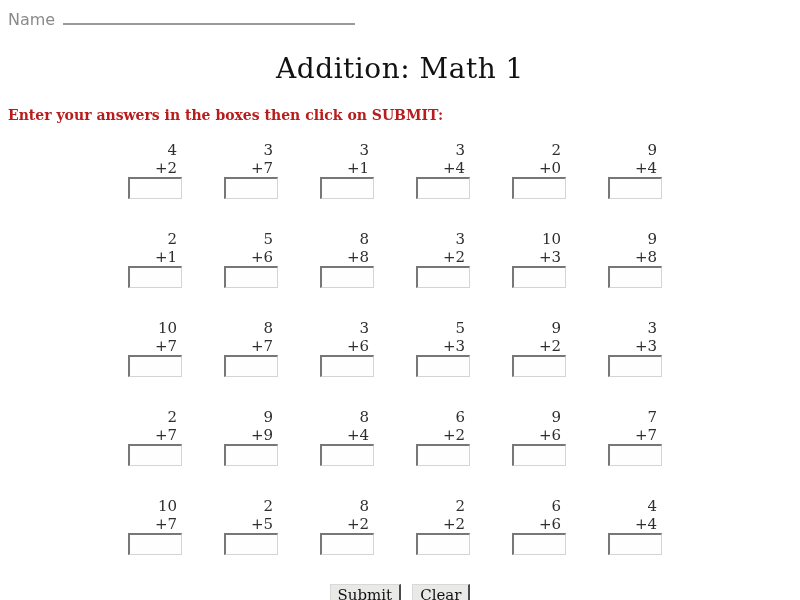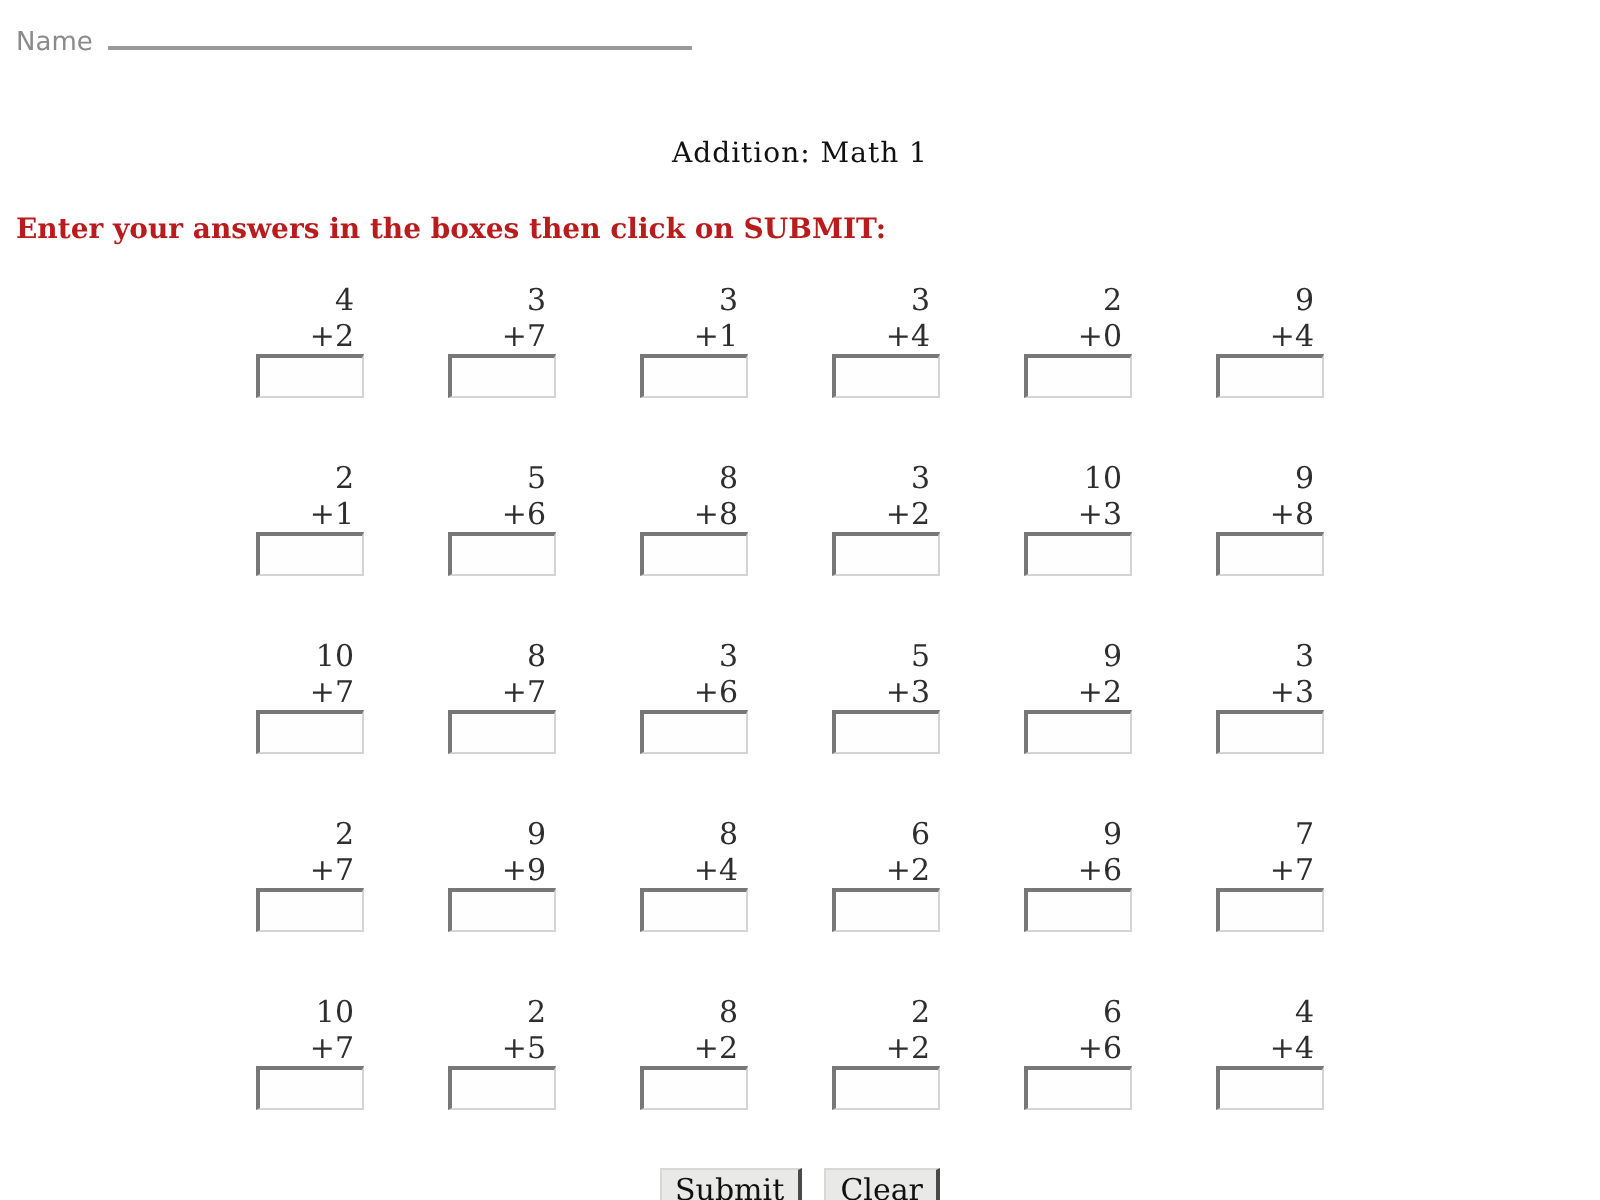--- a/index.html
+++ b/index.html
@@ -16,37 +16,37 @@
   }
 
   
   .name-row {
     padding: 10px 0 0 8px;
     height: 22px;
     white-space: nowrap;
   }
   .name-label {
     font-family: "DejaVu Sans", "Liberation Sans", sans-serif;
-    font-size: 13px;
+    font-size: 16px;
     color: #8a8a8a;
     vertical-align: baseline;
   }
   .name-underline {
     display: inline-block;
     width: 292px;
     height: 12px;
     margin-left: 8px;
     border-bottom: 2px solid #9a9a9a;
   }
 
   
   .page-title {
-    margin: 37px 0 0 0;
+    margin: 20px 0 0 0;
     text-align: center;
-    font-size: 14px;
+    font-size: 28px;
     font-weight: normal;
     color: #111111;
     letter-spacing: 0.5px;
   }
 
   
   .instructions {
     margin: 22px 0 10px 8px;
     font-size: 14px;
     font-weight: bold;

